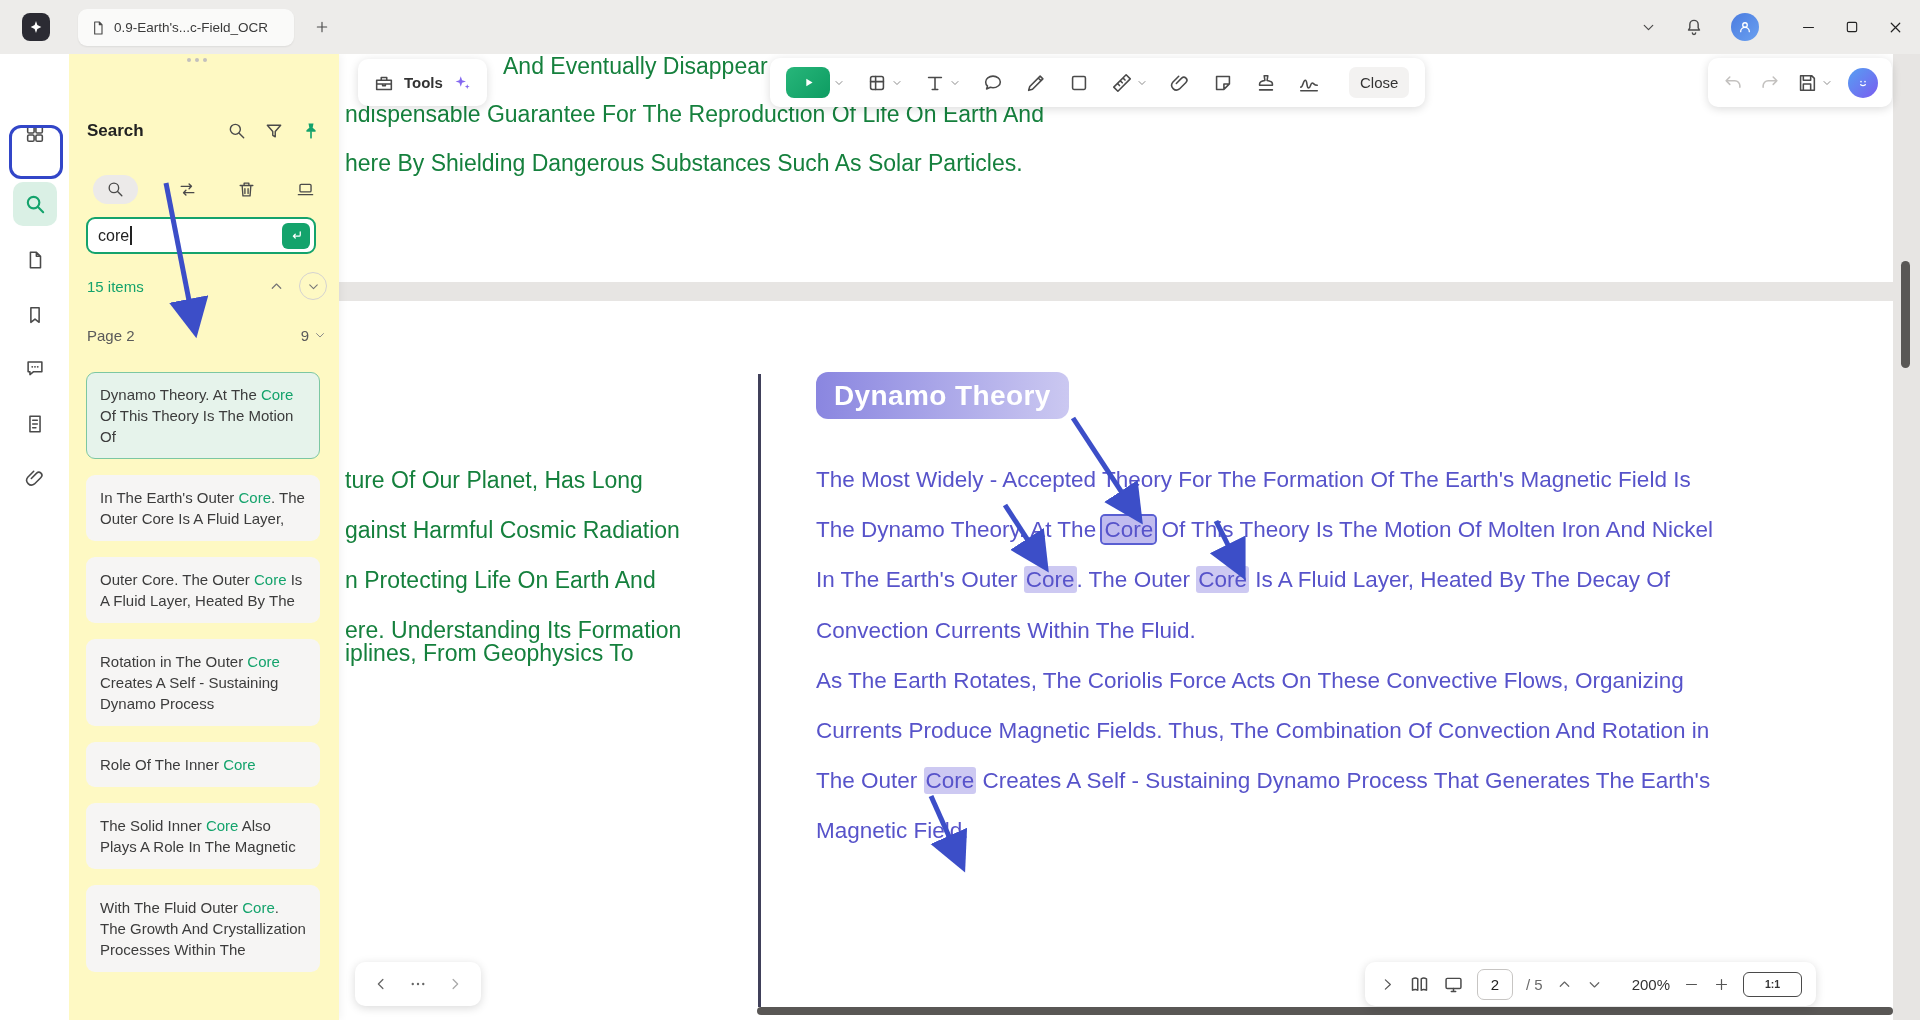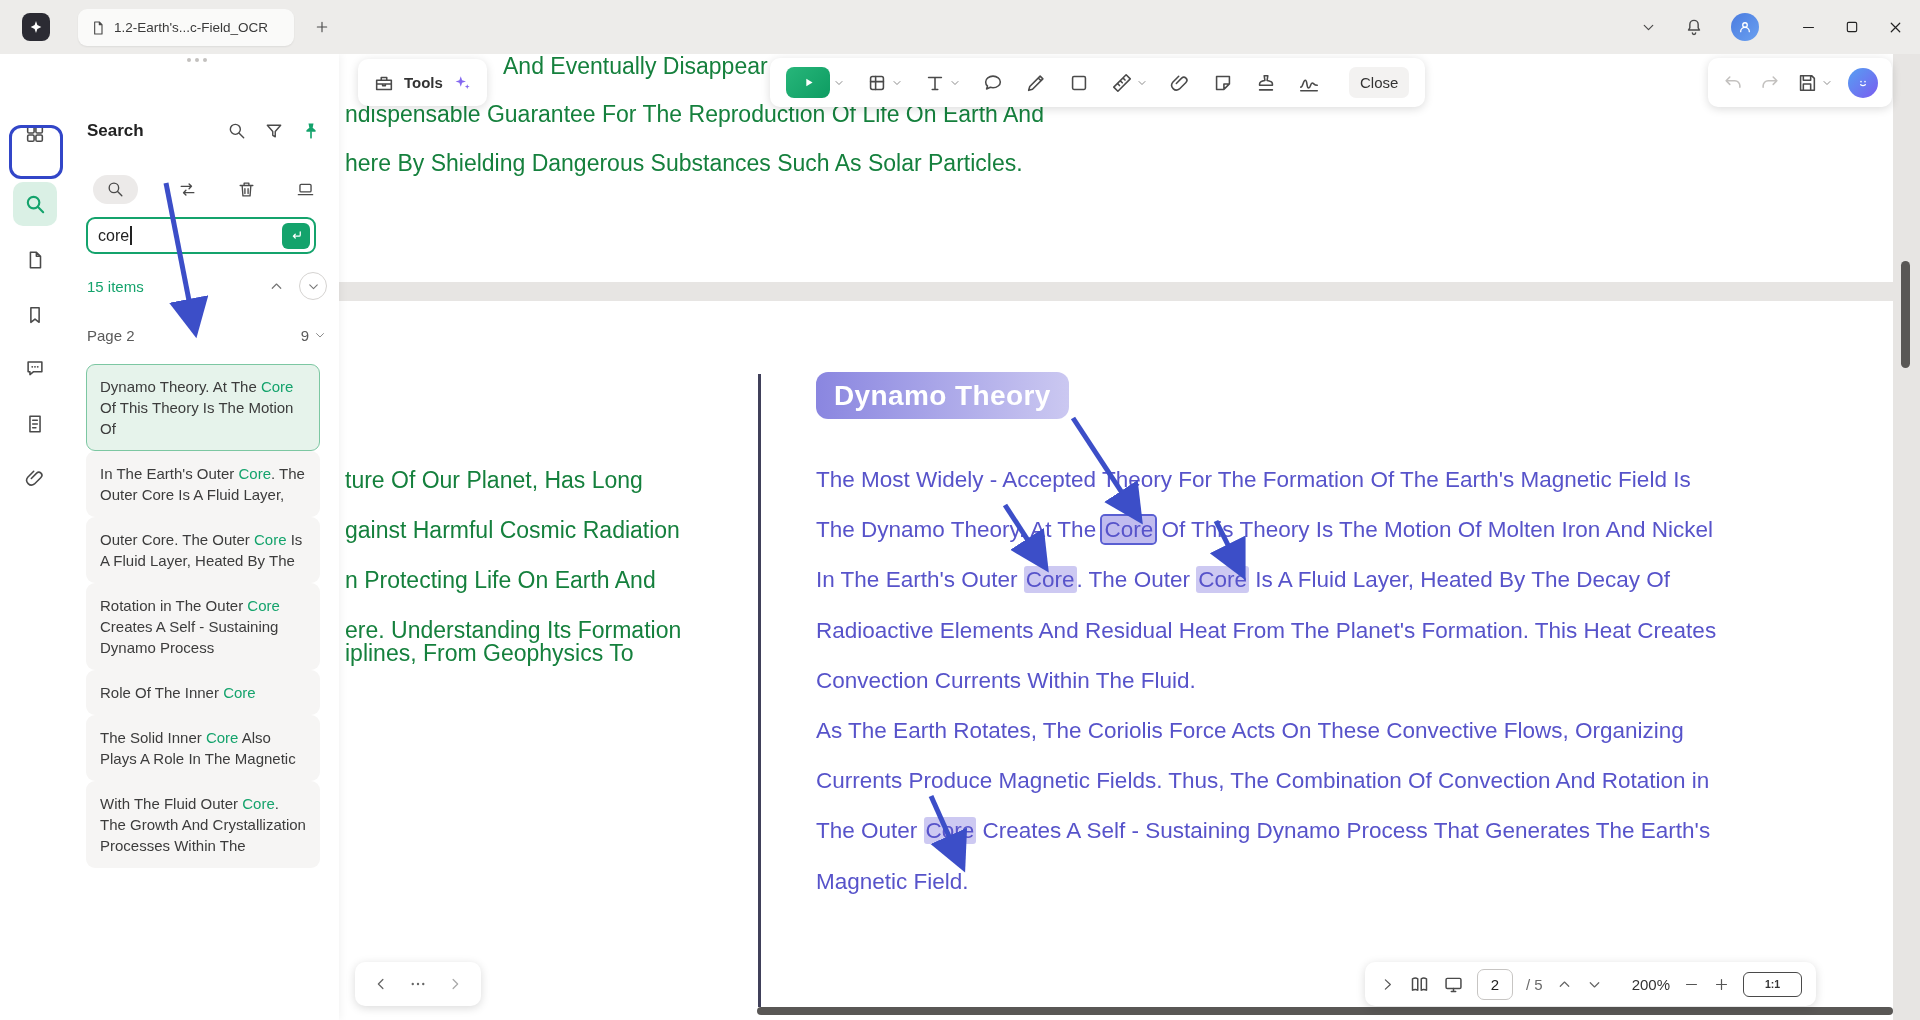--- a/index.html
+++ b/index.html
@@ -52,21 +52,21 @@
   .ai-circle{width:30px;height:30px;border-radius:50%;background:linear-gradient(135deg,#56a0f2,#7a5cf0);
              display:flex;align-items:center;justify-content:center}
 
   
   .rail{position:absolute;left:0;top:54px;width:69px;height:966px;background:#fff;z-index:30}
   .rail-btn{position:absolute;left:13px;width:44px;height:44px;border-radius:10px;display:flex;
             align-items:center;justify-content:center}
   .rail-btn.active{background:#daf0e5}
 
   
-  .panel{position:absolute;left:69px;top:54px;width:270px;height:966px;background:#ffffff;z-index:25;
+  .panel{position:absolute;left:69px;top:54px;width:270px;height:966px;background:#fef9c3;z-index:25;
          box-shadow:2px 0 8px rgba(0,0,0,.05)}
   .drag-dots{position:absolute;top:4px;left:118px;display:flex;gap:4px}
   .drag-dots i{width:4px;height:4px;border-radius:50%;background:#c3c1bf}
   .panel-header{position:absolute;top:64px;left:18px;right:18px;height:26px;display:flex;align-items:center}
   .panel-title{font-size:17px;font-weight:700;color:#222}
   .ph-icons{margin-left:auto;display:flex;align-items:center;gap:17px}
   .tabrow{position:absolute;top:118px;left:16px;right:16px;height:34px;display:flex;align-items:center;
           justify-content:space-between;padding:0 8px}
   .pill{background:#eceae9;border-radius:16px;padding:5px 13px;display:flex;align-items:center}
   .searchbox{position:absolute;top:163px;left:17px;width:230px;height:37px;border:2px solid #14a36c;
@@ -76,21 +76,21 @@
   .caret{width:1.5px;height:19px;background:#222;margin-left:1px;animation:blink 1.1s steps(1) infinite}
   @keyframes blink{50%{opacity:0}}
   .enter-btn{position:absolute;right:4px;top:3.5px;width:28px;height:26px;border-radius:6px;background:#14a36c;
              display:flex;align-items:center;justify-content:center}
   .items-row{position:absolute;top:218px;left:18px;right:12px;height:28px;display:flex;align-items:center}
   .items-count{font-size:15px;color:#14a36c}
   .circ{width:26px;height:26px;border:1.5px solid #d5d3d1;border-radius:50%;display:flex;align-items:center;justify-content:center}
   .page-row{position:absolute;top:268px;left:18px;right:12px;height:26px;display:flex;align-items:center;
             font-size:15px;color:#5a5a5a;gap:4px}
   .spacer{flex:1}
-  .results{position:absolute;top:310px;left:17px;width:234px;display:flex;flex-direction:column;}
+  .results{position:absolute;top:318px;left:17px;width:234px;display:flex;flex-direction:column;gap:16px}
   .result{background:#f6f5f4;border:1.5px solid transparent;border-radius:9px;padding:11px 13px;
           font-size:15px;line-height:1.4;color:#3c3c3c;box-sizing:border-box}
   .result.selected{background:#e6f3eb;border-color:#7cc7a2}
 
   
   .pill-bar{position:absolute;background:#fff;border-radius:10px;box-shadow:0 2px 10px rgba(0,0,0,.15);
             display:flex;align-items:center;z-index:22;height:44px}
   #pillLeft{left:355px;top:962px;padding:0 17px;gap:19px}
   #pillRight{left:1365px;top:962px;padding:0 14px;gap:13px}
   .pagebox{width:34px;height:29px;border:1.5px solid #c7c5c3;border-radius:7px;display:flex;align-items:center;
@@ -127,41 +127,40 @@
   <div class="lcline" style="left:345px;top:617px">ere. Understanding Its Formation</div>
   <div class="lcline" style="left:345px;top:640px">iplines, From Geophysics To</div>
 
   <div class="vline"></div>
   <div class="heading">Dynamo Theory</div>
 
   <div class="bodytext">
     <div class="bline"><span>The Most Widely - Accepted Theory For The Formation Of The Earth's Magnetic Field Is</span></div>
     <div class="bline"><span>The Dynamo Theory. At The </span><span class="run-current">Core</span><span> Of This Theory Is The Motion Of Molten Iron And Nickel</span></div>
     <div class="bline"><span>In The Earth's Outer </span><span class="run-match">Core</span><span>. The Outer </span><span class="run-match">Core</span><span> Is A Fluid Layer, Heated By The Decay Of</span></div>
-    <div class="bline"><span>Radioactive Elements And Residual Heat From The Planet's Formation. This Heat Creates</span></div>
     <div class="bline"><span>Convection Currents Within The Fluid.</span></div>
     <div class="bline"><span>As The Earth Rotates, The Coriolis Force Acts On These Convective Flows, Organizing</span></div>
     <div class="bline"><span>Currents Produce Magnetic Fields. Thus, The Combination Of Convection And Rotation in</span></div>
     <div class="bline"><span>The Outer </span><span class="run-match">Core</span><span> Creates A Self - Sustaining Dynamo Process That Generates The Earth's</span></div>
     <div class="bline"><span>Magnetic Field.</span></div>
   </div>
 
   <header class="titlebar">
     <div class="app-logo">
       <svg width="16" height="16" viewBox="0 0 24 24">
           <path d="M12 3l2 6 6 3-6 3-2 6-2-6-6-3 6-3z" fill="#fff" stroke="none"></path>
         </svg>
     </div>
     <div class="tab">
       <span>
         <svg class="ic" width="16" height="16" viewBox="0 0 24 24">
             <path d="M7 3h7l4 4v14H7z M14 3v4h4"></path>
           </svg>
       </span>
-      <span class="tab-label">1.2-Earth's...c-Field_OCR</span>
+      <span class="tab-label">0.9-Earth's...c-Field_OCR</span>
     </div>
     <span class="newtab">
       <svg class="ic" width="16" height="16" viewBox="0 0 24 24">
           <path d="M12 5v14M5 12h14"></path>
         </svg>
     </span>
     <div class="tbar-right">
       <span>
         <svg class="ic" width="17" height="17" viewBox="0 0 24 24">
             <path d="M6 9l6 6 6-6"></path>

